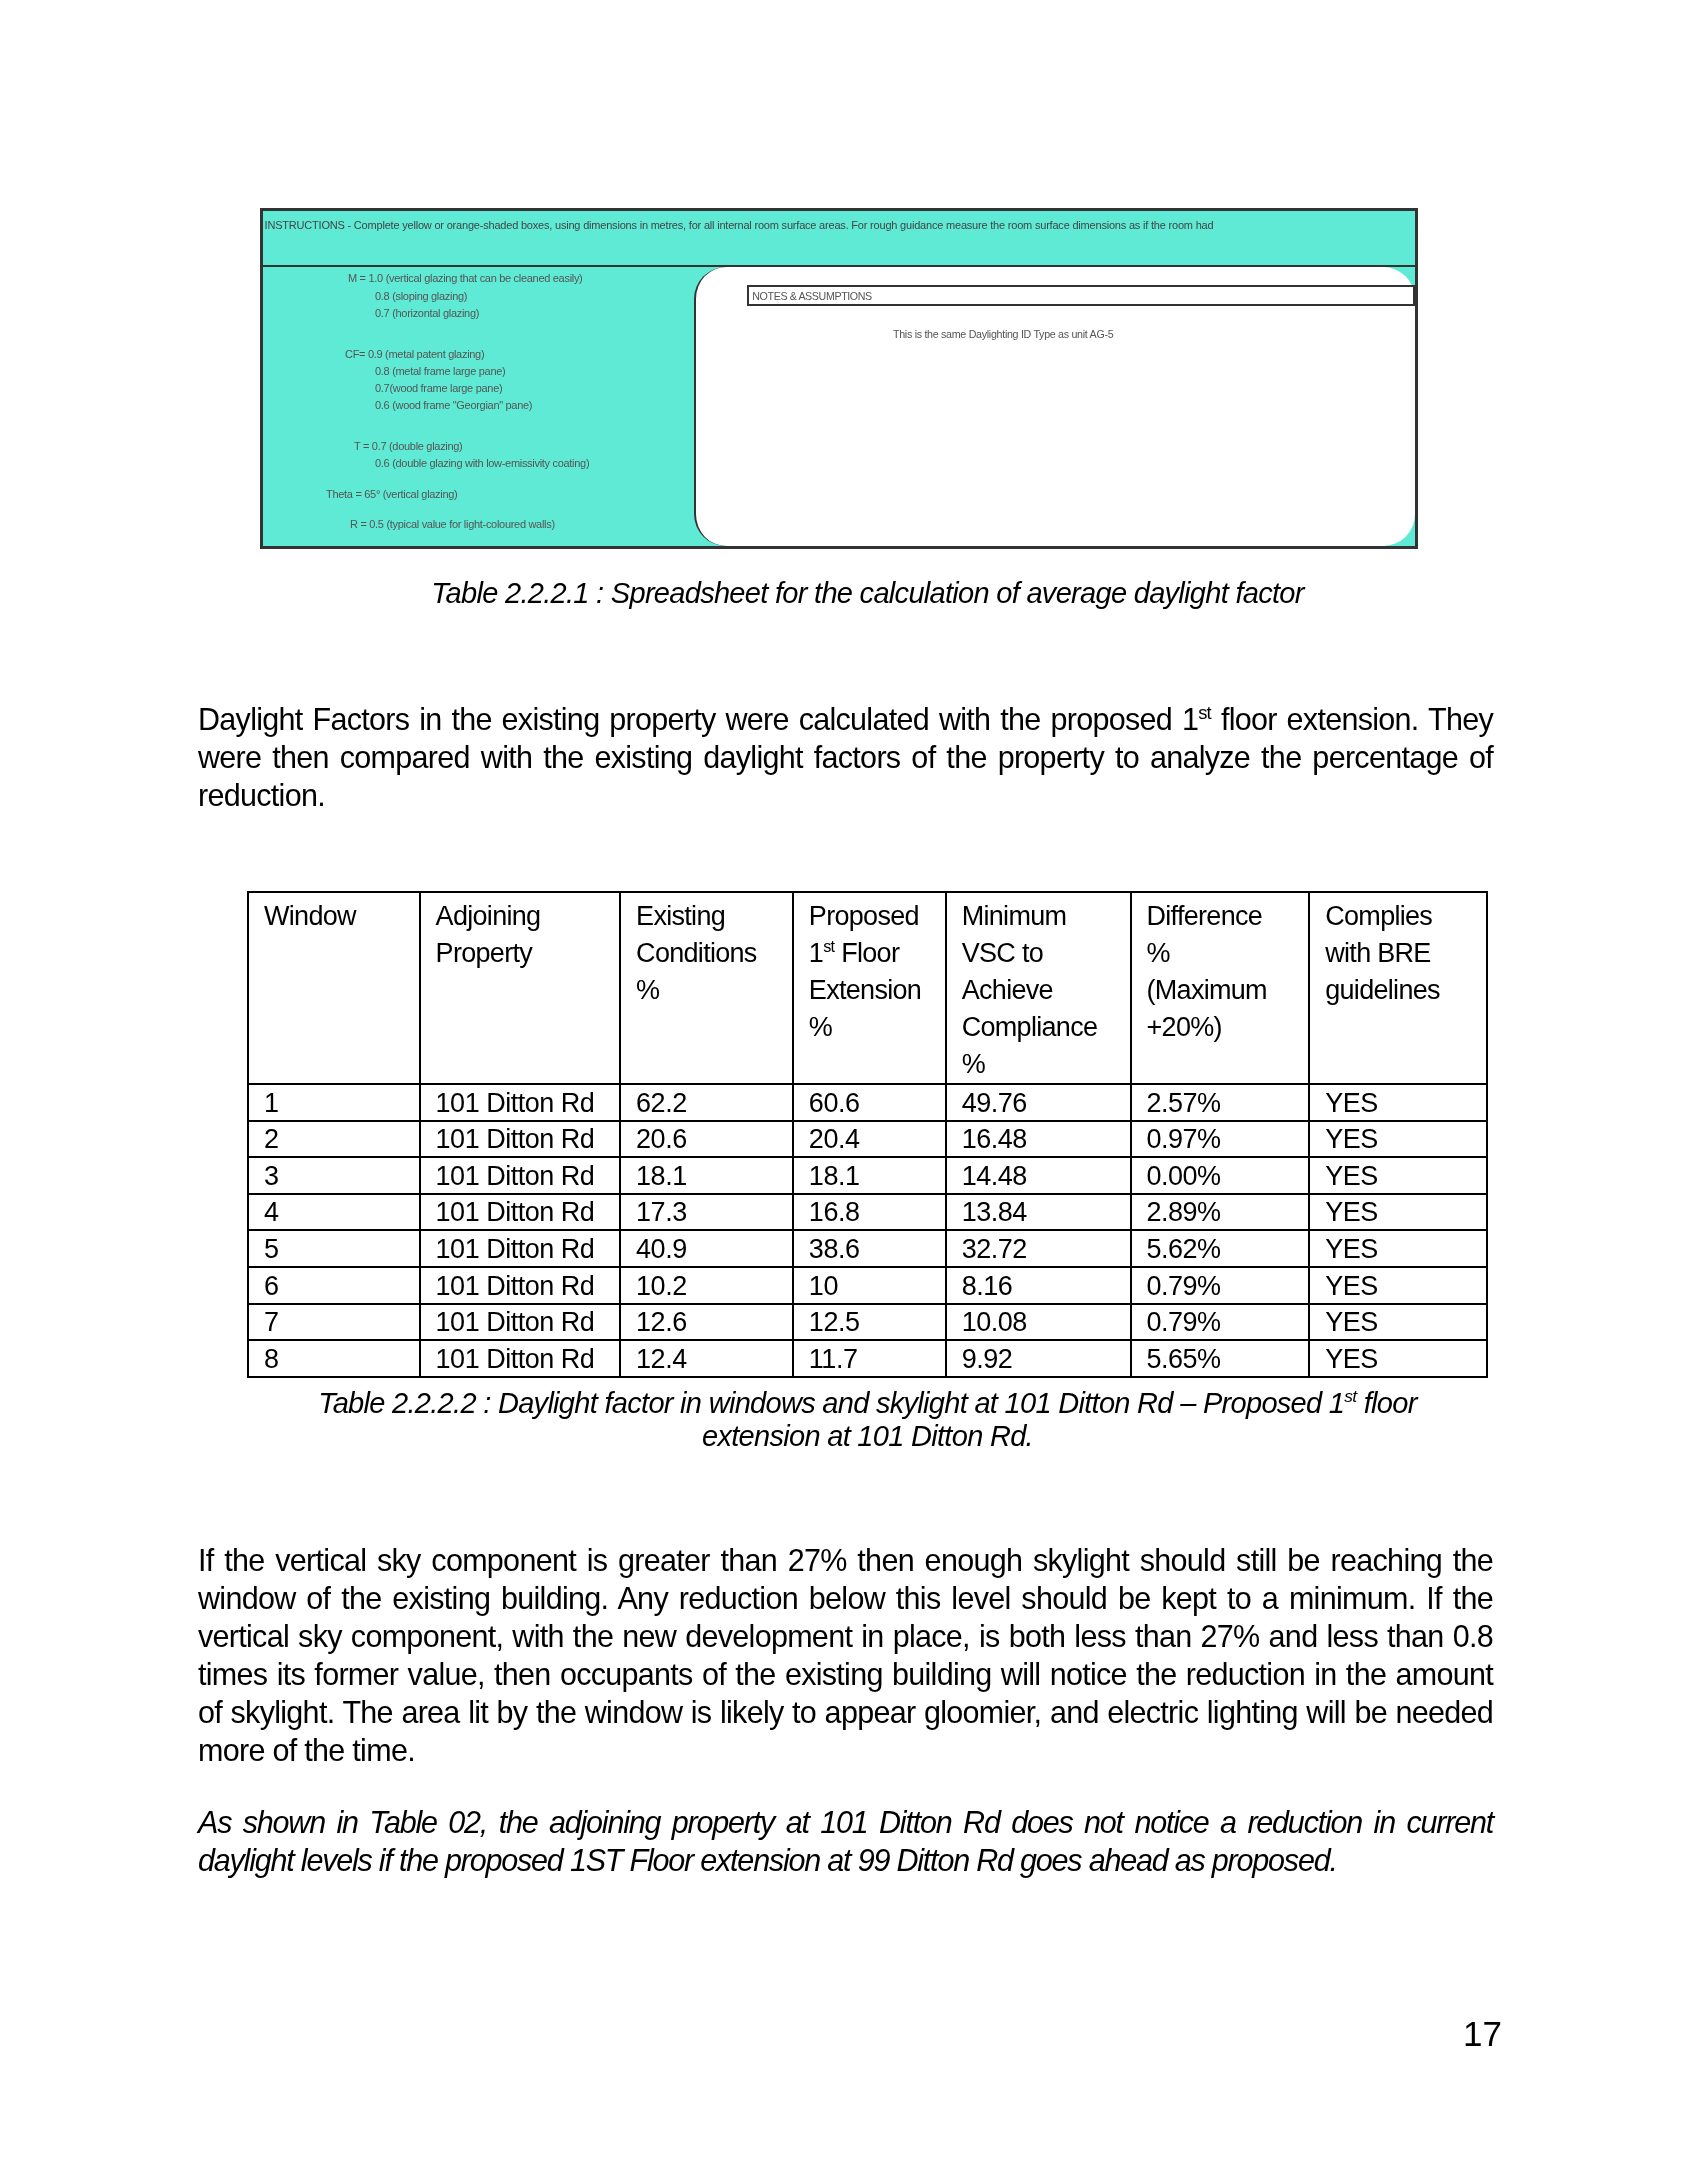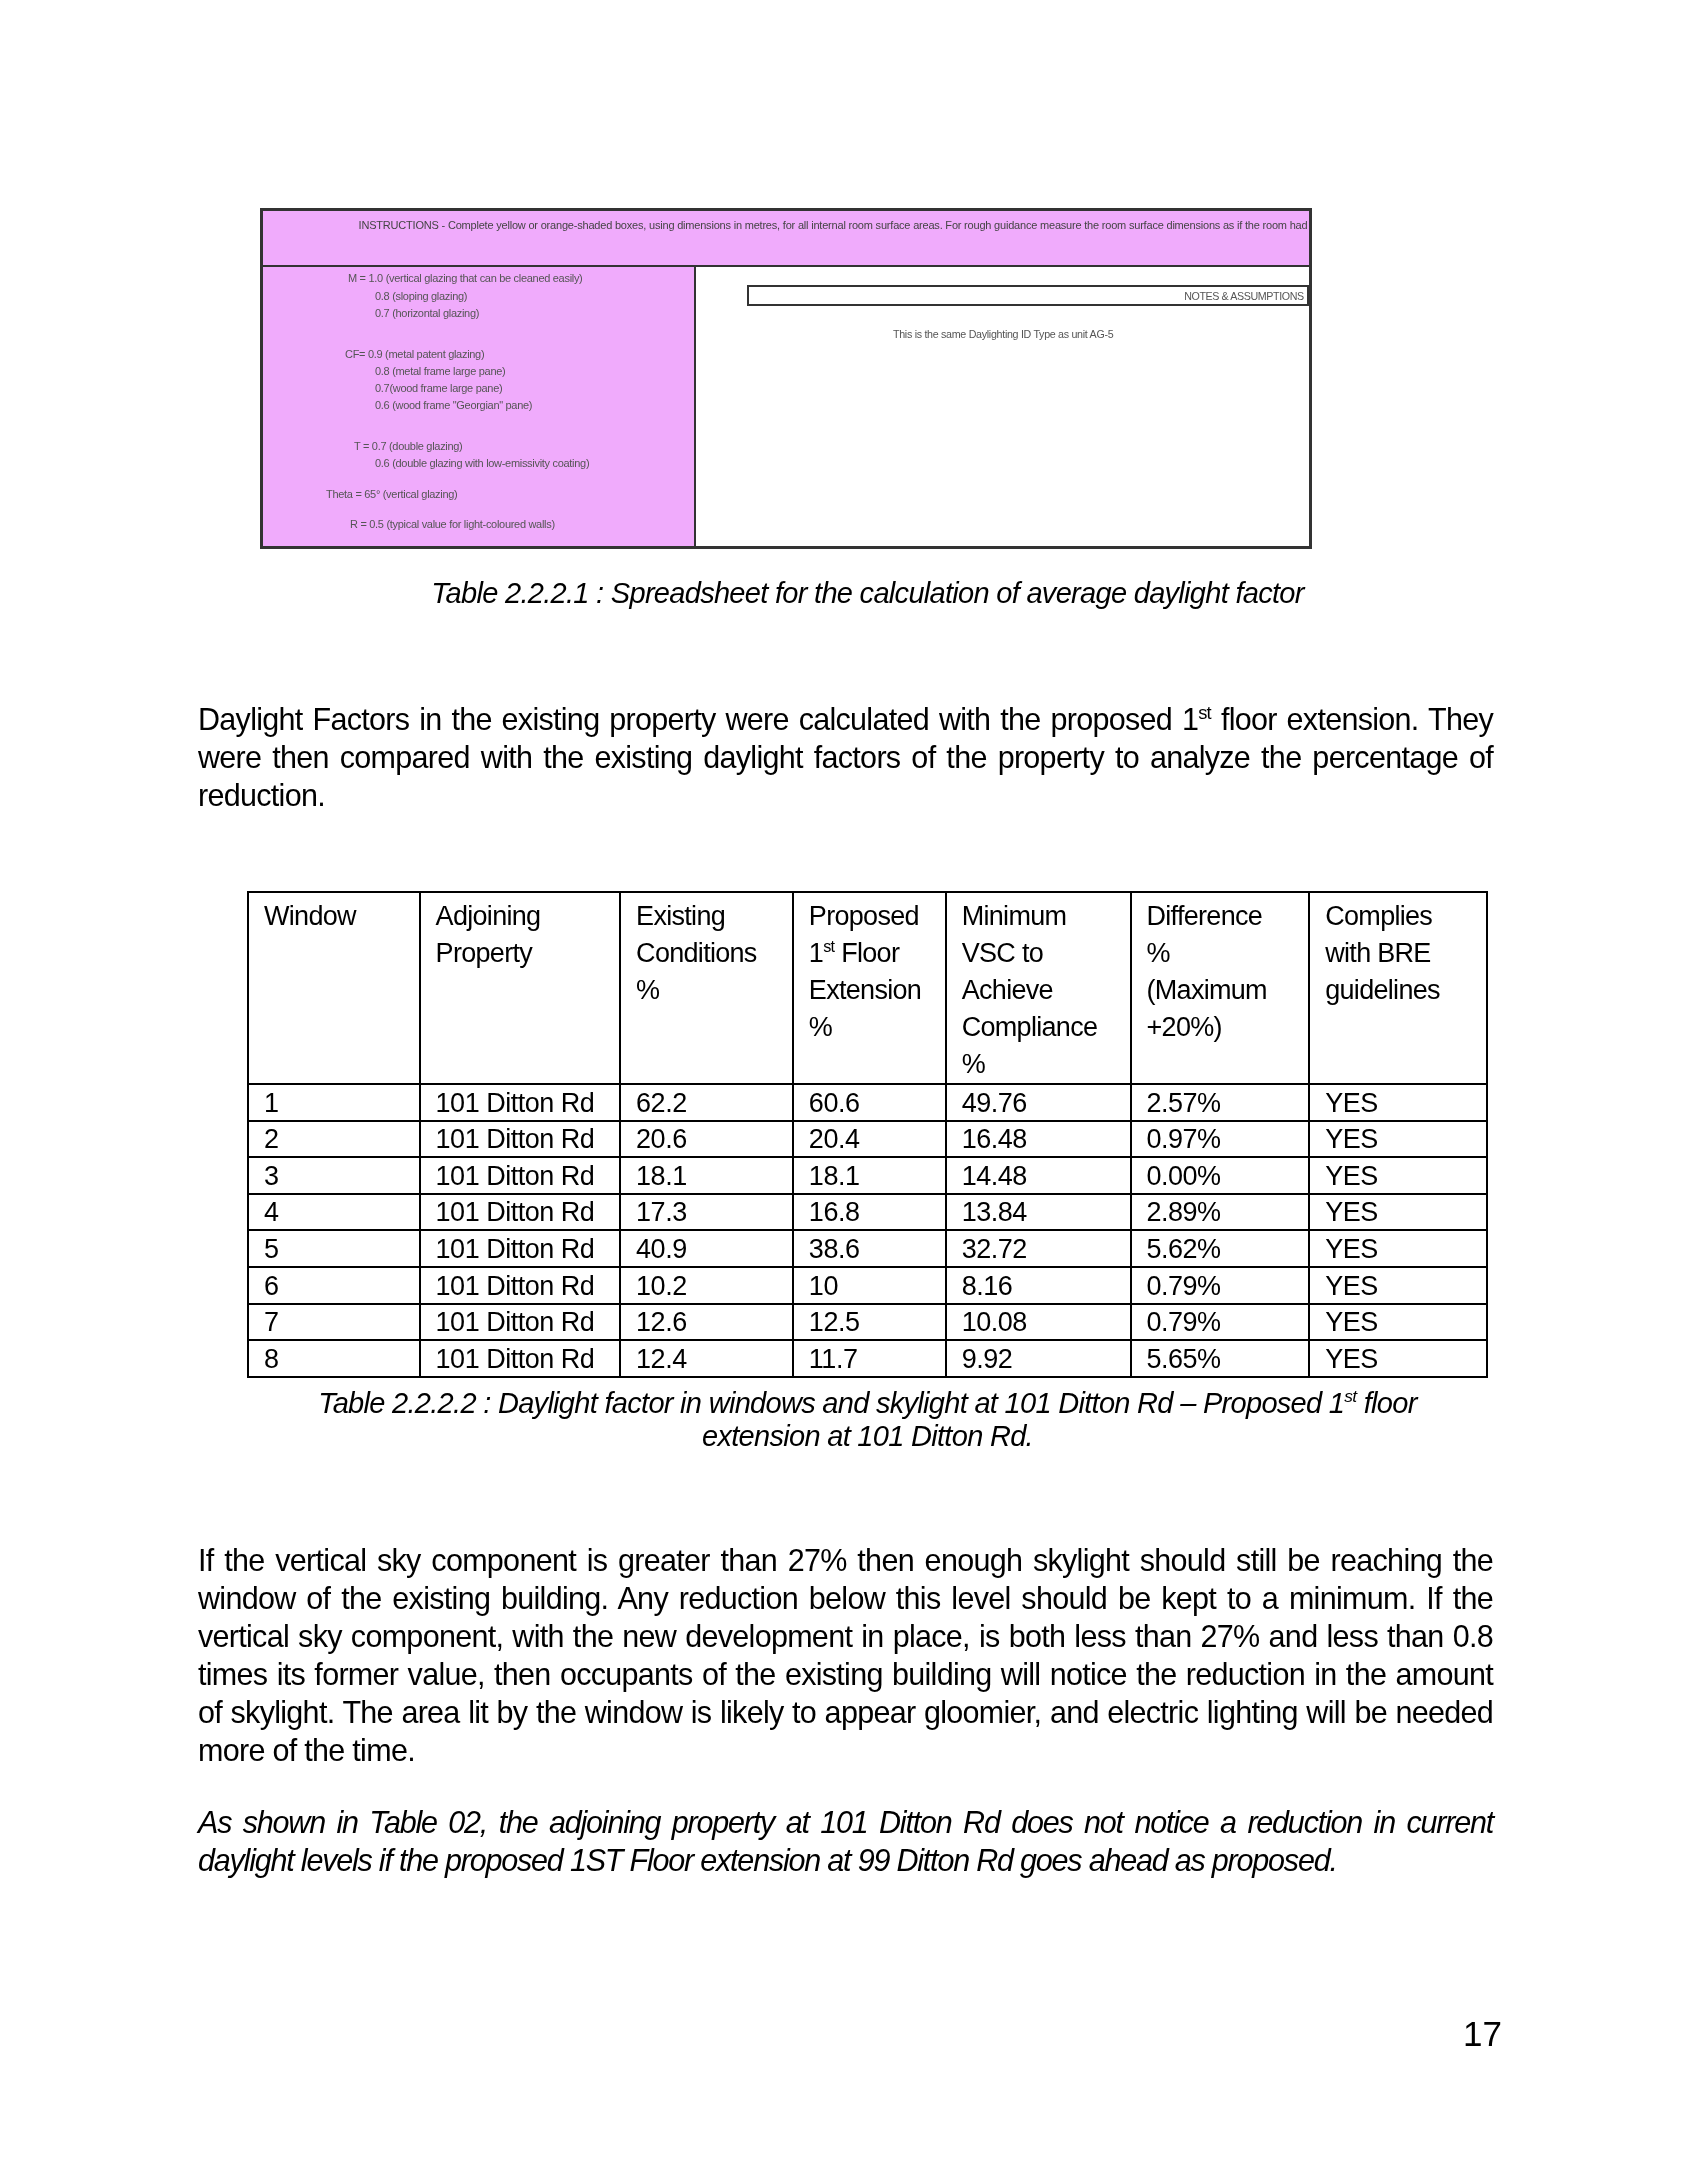--- a/index.html
+++ b/index.html
@@ -1,26 +1,26 @@
 <!DOCTYPE html>
 <html style="font-size:13px"><head>
 <meta charset="utf-8">
 <style>
   html, body { margin: 0; padding: 0; background: #ffffff; }
   body { width: 1687px; height: 2183px; position: relative; overflow: hidden; color: #000; }
   .abs { position: absolute; }
 
   
-  .sheet { left: 260px; top: 208px; width: 1052px; height: 341px; background: #f0abfc;
-           border: 3.3px solid #333; box-sizing: border-box; filter: blur(0.5px); text-align: right; }
+  .sheet { left: 260px; top: 208px; width: 1158px; height: 341px; background: #5eead4;
+           border: 3.3px solid #333; box-sizing: border-box; filter: blur(0.5px); }
   .sheet-head { position: absolute; left: 0; top: 0; right: 0; height: 56px; border-bottom: 2.5px solid #333;
                 font-family: "Liberation Sans", sans-serif; font-size: 11px; color: #444;
                 line-height: 18px; padding: 5px 1.6px; box-sizing: border-box; letter-spacing: -0.2px; }
   .sheet-white { position: absolute; left: 431px; top: 56px; right: 0; bottom: 0; background: #fff;
-                 border-left: 2.5px solid #333; }
+                 border-left: 2.5px solid #333; border-radius: 32px; }
   .notes-box { position: absolute; left: 51px; top: 18px; right: 0; height: 21.4px; border: 2.5px solid #333;
                box-sizing: border-box; background: #fff; font-family: "Liberation Sans", sans-serif;
                font-size: 10.7px; color: #555; padding: 1.6px 3.3px; line-height: 15px; letter-spacing: -0.4px; }
   .notes-text { position: absolute; left: 165px; top: 61px; font-family: "Liberation Sans", sans-serif;
                 font-size: 10.7px; color: #555; letter-spacing: -0.3px; margin-left: 32px; }
   .factors { position: absolute; left: 0; top: 56px; width: 431px; bottom: 0;
              font-family: "Liberation Sans", sans-serif; font-size: 11px; color: #555; letter-spacing: -0.3px; }
   .factor-line { position: absolute; white-space: nowrap; }
 
   

